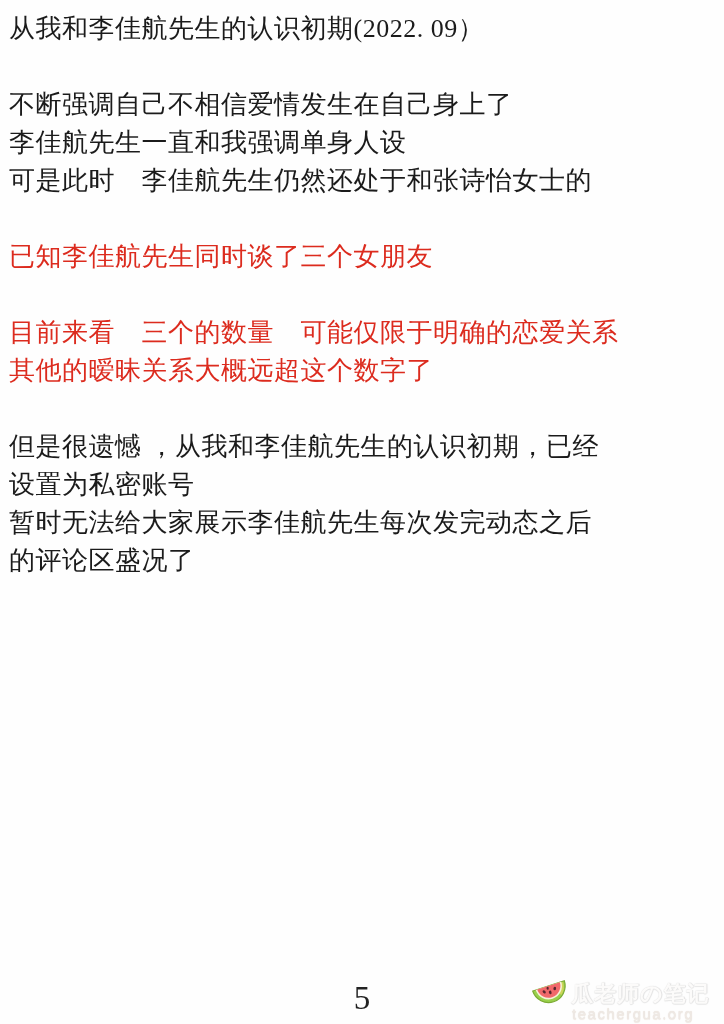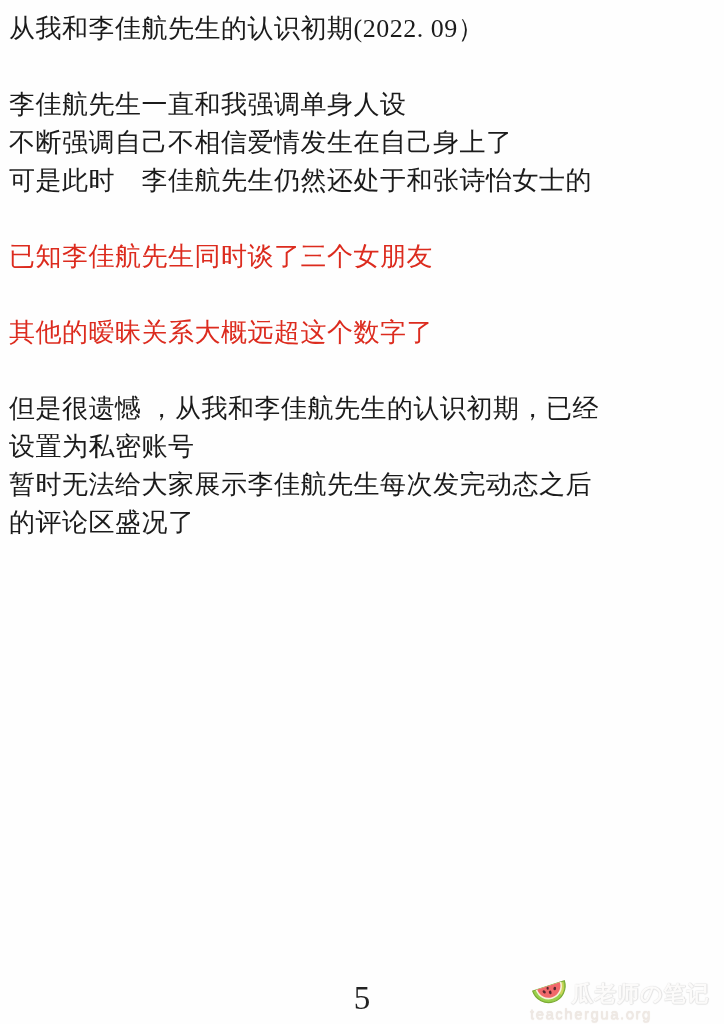--- a/index.html
+++ b/index.html
@@ -68,50 +68,51 @@
   .wm-title {
     font-size: 22px;
     font-weight: bold;
     letter-spacing: 1px;
     color: #fcfbfa;
     white-space: nowrap;
     text-shadow: 0 0 1px #d9d9d9, 0 1px 1px #e8e8e8, 1px 0 1px #e2e2e2;
   }
   .wm-url {
     margin-top: -4px;
-    text-align: left;
+    text-align: right;
     padding-right: 14px;
     font-size: 15px;
     letter-spacing: 1.5px;
     color: #efe9e4;
     text-shadow: 0 0 1px #e3ddd8, 0 1px 1px #eee8e2;
   }
 </style>
 </head>
 <body>
 
 <div class="page">
 
   <div class="text-area">
 
     <div class="para">
       <div class="line black">从我和李佳航先生的认识初期(2022. 09）</div>
     </div>
 
     <div class="para">
+      <div class="line black">不断强调自己不相信爱情发生在自己身上了</div>
       <div class="line black">李佳航先生一直和我强调单身人设</div>
-      <div class="line black">不断强调自己不相信爱情发生在自己身上了</div>
       <div class="line black">可是此时　李佳航先生仍然还处于和张诗怡女士的</div>
     </div>
 
     <div class="para">
       <div class="line red">已知李佳航先生同时谈了三个女朋友</div>
     </div>
 
     <div class="para">
+      <div class="line red">目前来看　三个的数量　可能仅限于明确的恋爱关系</div>
       <div class="line red">其他的暧昧关系大概远超这个数字了</div>
     </div>
 
     <div class="para">
       <div class="line black">但是很遗憾 ，从我和李佳航先生的认识初期，已经</div>
       <div class="line black">设置为私密账号</div>
       <div class="line black">暂时无法给大家展示李佳航先生每次发完动态之后</div>
       <div class="line black">的评论区盛况了</div>
     </div>
 

